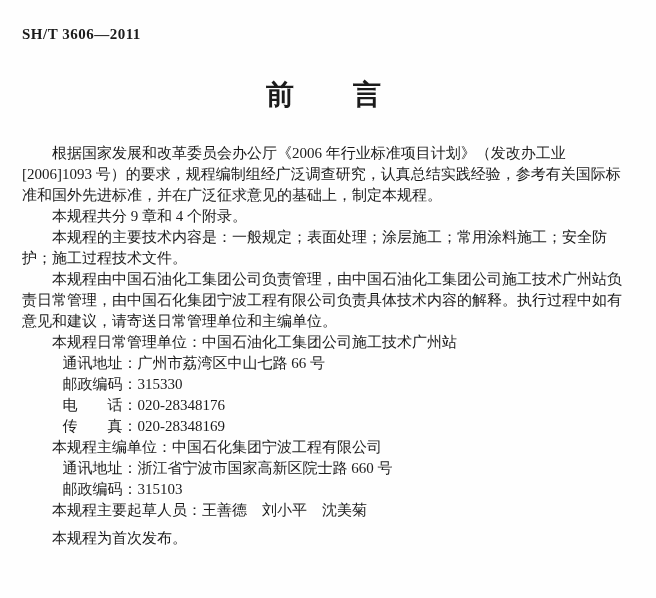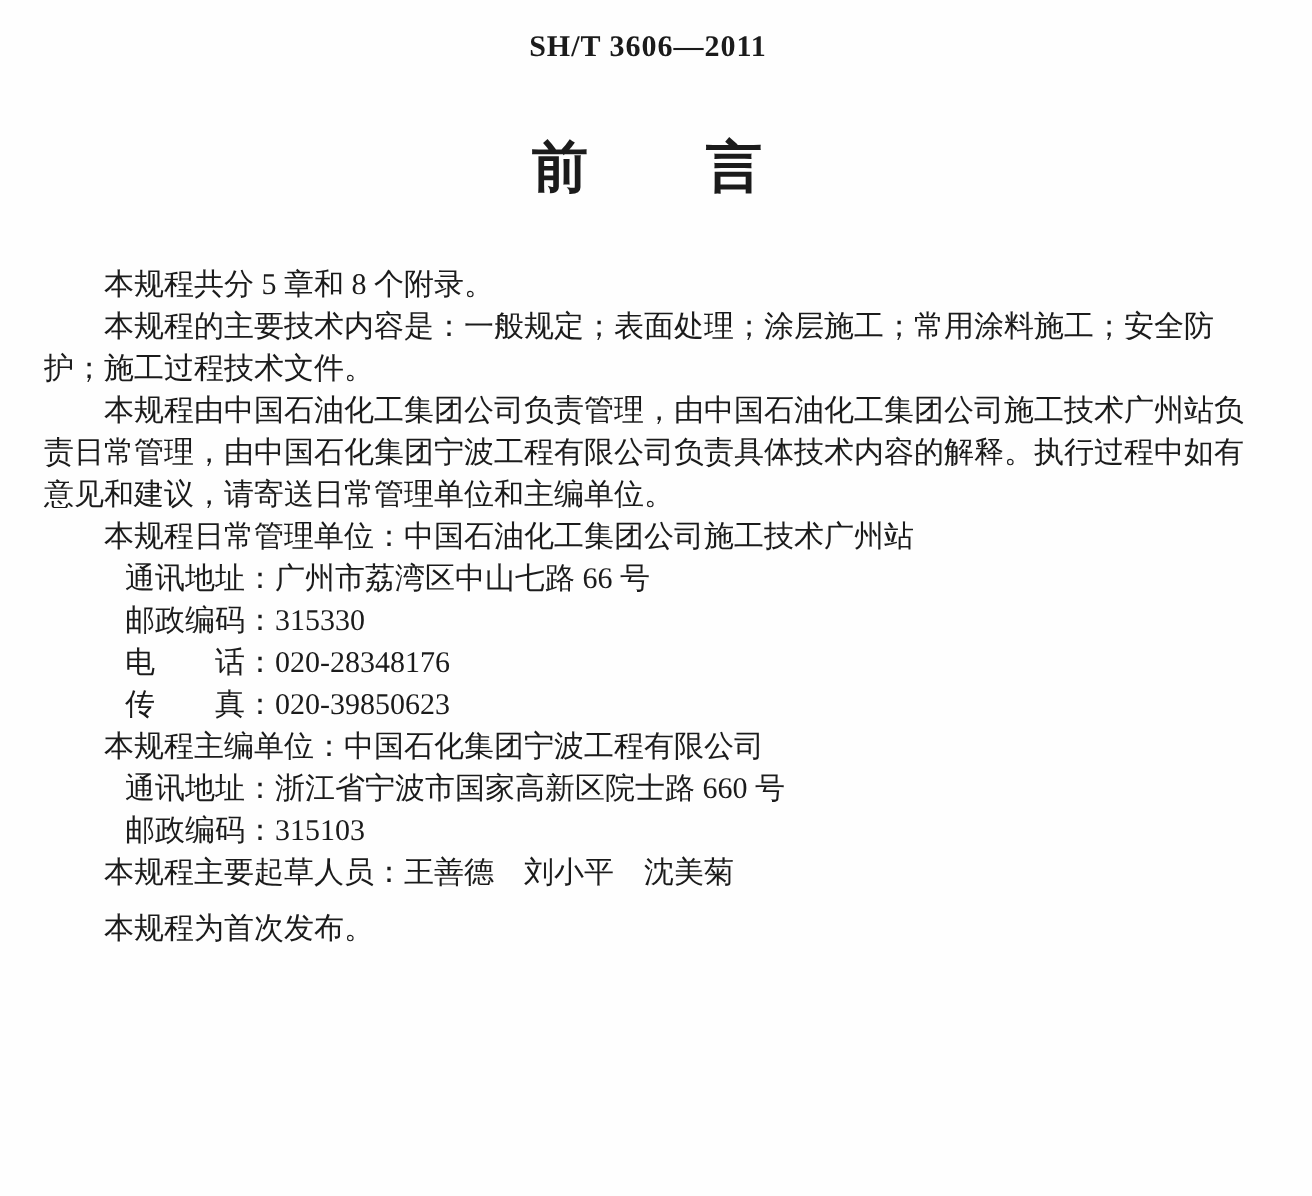--- a/index.html
+++ b/index.html
@@ -12,25 +12,26 @@
     width: 656px;
     height: 598px;
     box-sizing: border-box;
     background: #fefefe;
     color: #1b1b1b;
     font-family: "Liberation Serif", "DejaVu Serif", serif;
     padding: 14px 30px 0 22px;
     overflow: hidden;
   }
   .header {
-    text-align: center;
+    text-align: left;
     font-size: 15px;
     font-weight: bold;
     letter-spacing: 0.5px;
     line-height: 20px;
+    margin-top: 10px;
   }
   .title {
     margin: 36px 0 0 0;
     text-align: center;
     font-size: 28px;
     font-weight: bold;
     line-height: 30px;
     letter-spacing: 1px;
   }
   .body-text {
@@ -56,36 +57,37 @@
 <div class="page">
 
   <div class="header">
     <span class="doc-number">SH/T 3606—2011</span>
   </div>
 
   <h1 class="title">前　　言</h1>
 
   <div class="body-text">
 
+    <p class="para">根据国家发展和改革委员会办公厅《2006 年行业标准项目计划》（发改办工业[2006]1093 号）的要求，规程编制组经广泛调查研究，认真总结实践经验，参考有关国际标准和国外先进标准，并在广泛征求意见的基础上，制定本规程。</p>
 
-    <p class="para">本规程共分 5 章和 8 个附录。</p>
+    <p class="para">本规程共分 9 章和 4 个附录。</p>
 
     <p class="para">本规程的主要技术内容是：一般规定；表面处理；涂层施工；常用涂料施工；安全防护；施工过程技术文件。</p>
 
     <p class="para">本规程由中国石油化工集团公司负责管理，由中国石油化工集团公司施工技术广州站负责日常管理，由中国石化集团宁波工程有限公司负责具体技术内容的解释。执行过程中如有意见和建议，请寄送日常管理单位和主编单位。</p>
 
     <p class="para">本规程日常管理单位：中国石油化工集团公司施工技术广州站</p>
 
     <p class="para contact">通讯地址：广州市荔湾区中山七路 66 号</p>
 
     <p class="para contact">邮政编码：315330</p>
 
     <p class="para contact">电　　话：020-28348176</p>
 
-    <p class="para contact">传　　真：020-39850623</p>
+    <p class="para contact">传　　真：020-28348169</p>
 
     <p class="para">本规程主编单位：中国石化集团宁波工程有限公司</p>
 
     <p class="para contact">通讯地址：浙江省宁波市国家高新区院士路 660 号</p>
 
     <p class="para contact">邮政编码：315103</p>
 
     <p class="para">本规程主要起草人员：王善德　刘小平　沈美菊</p>
 
 

